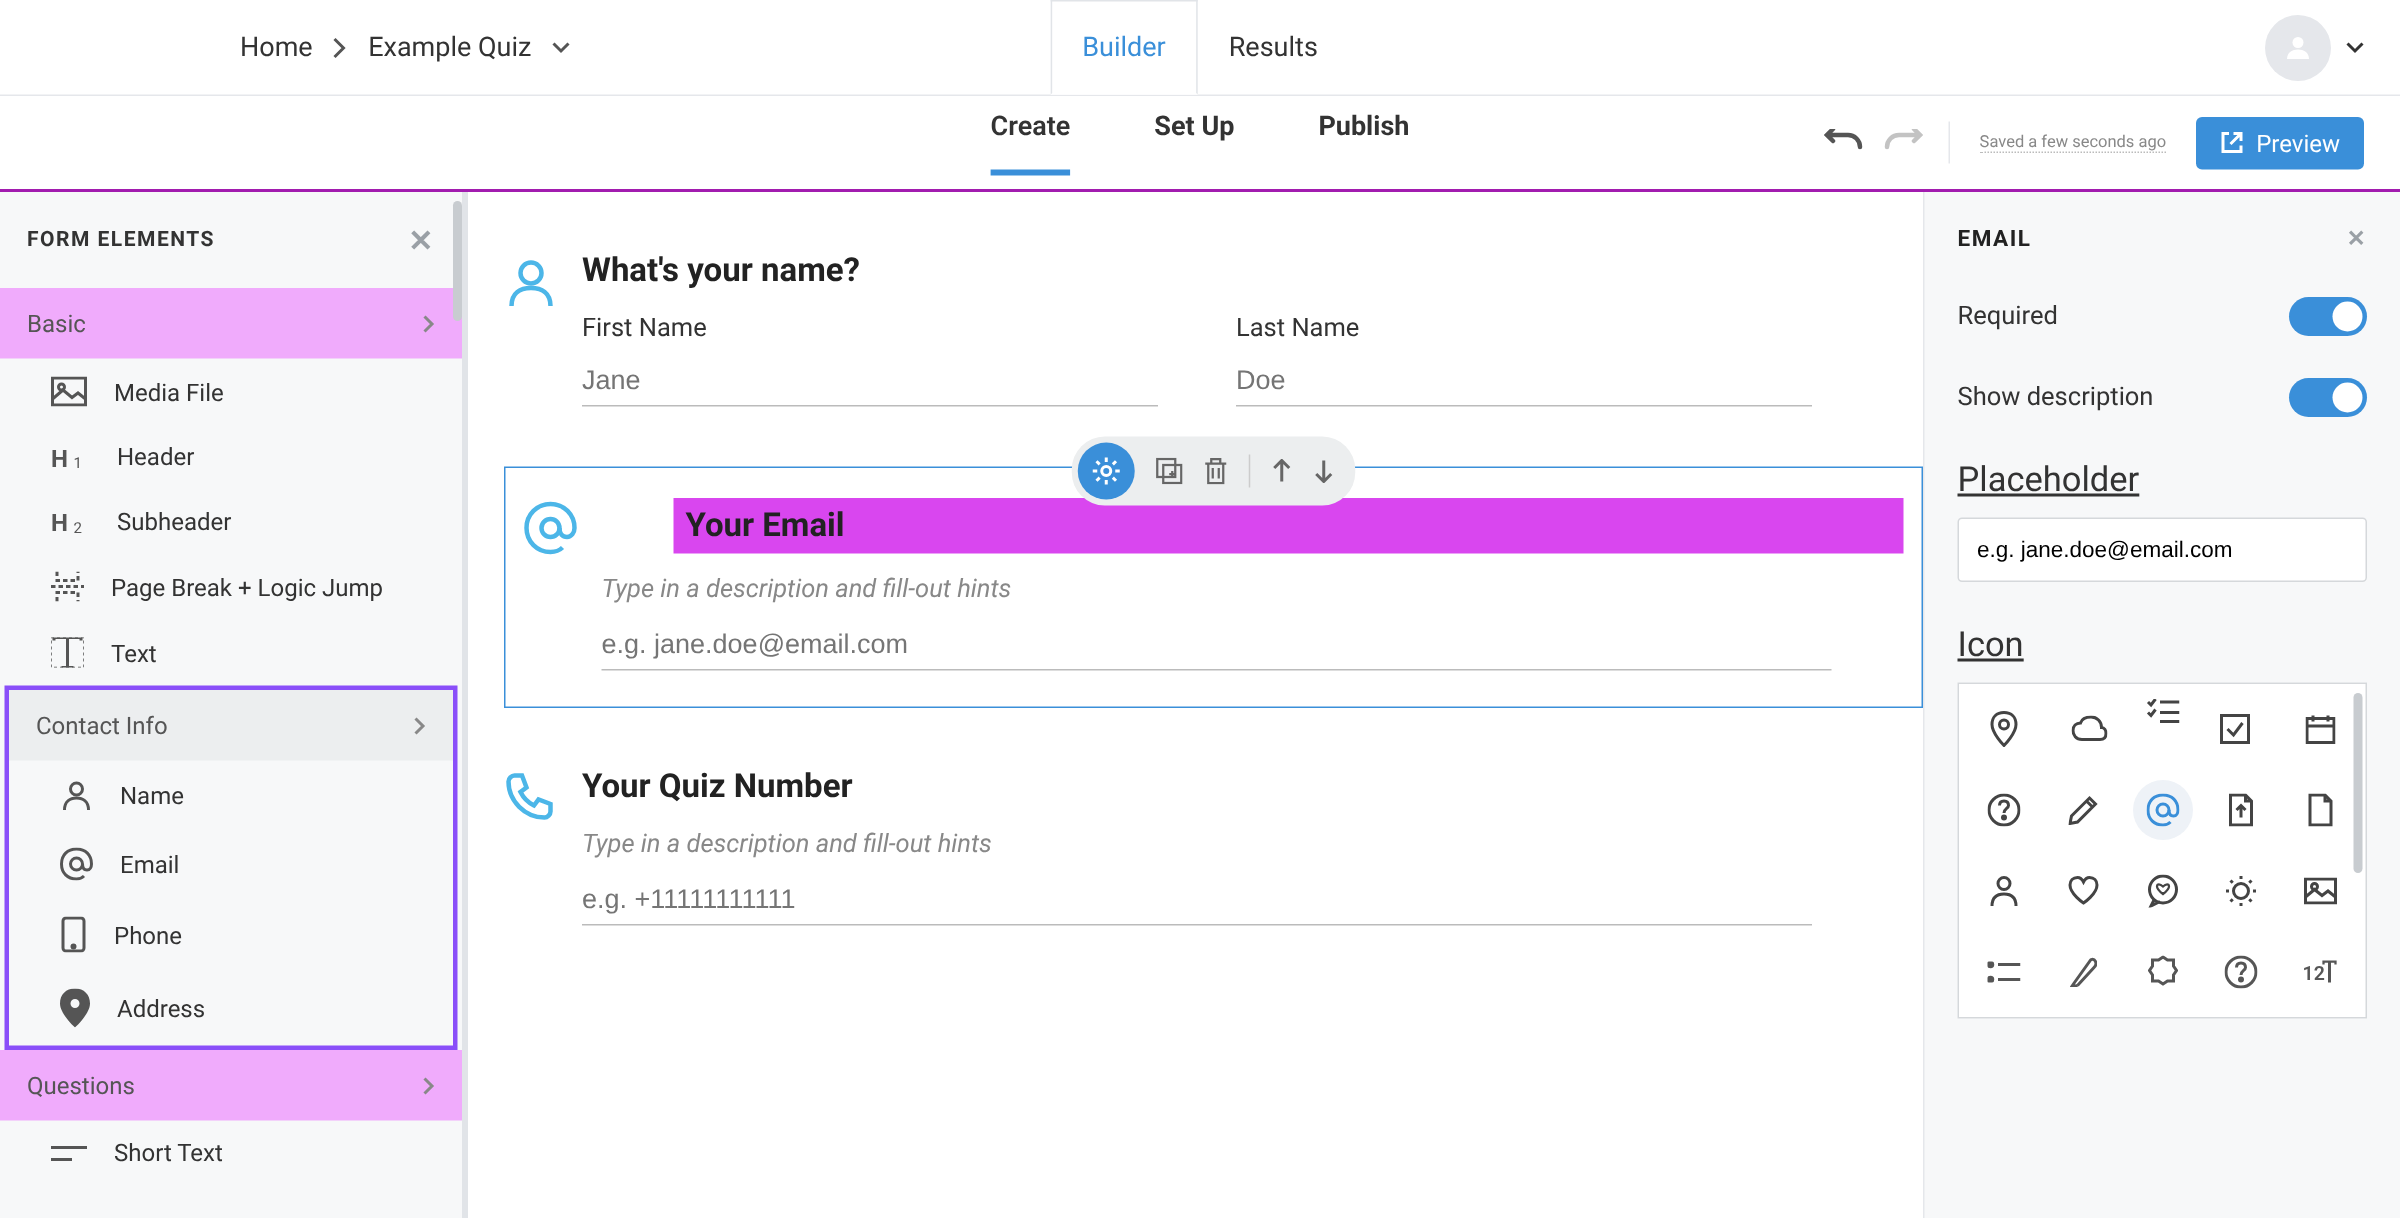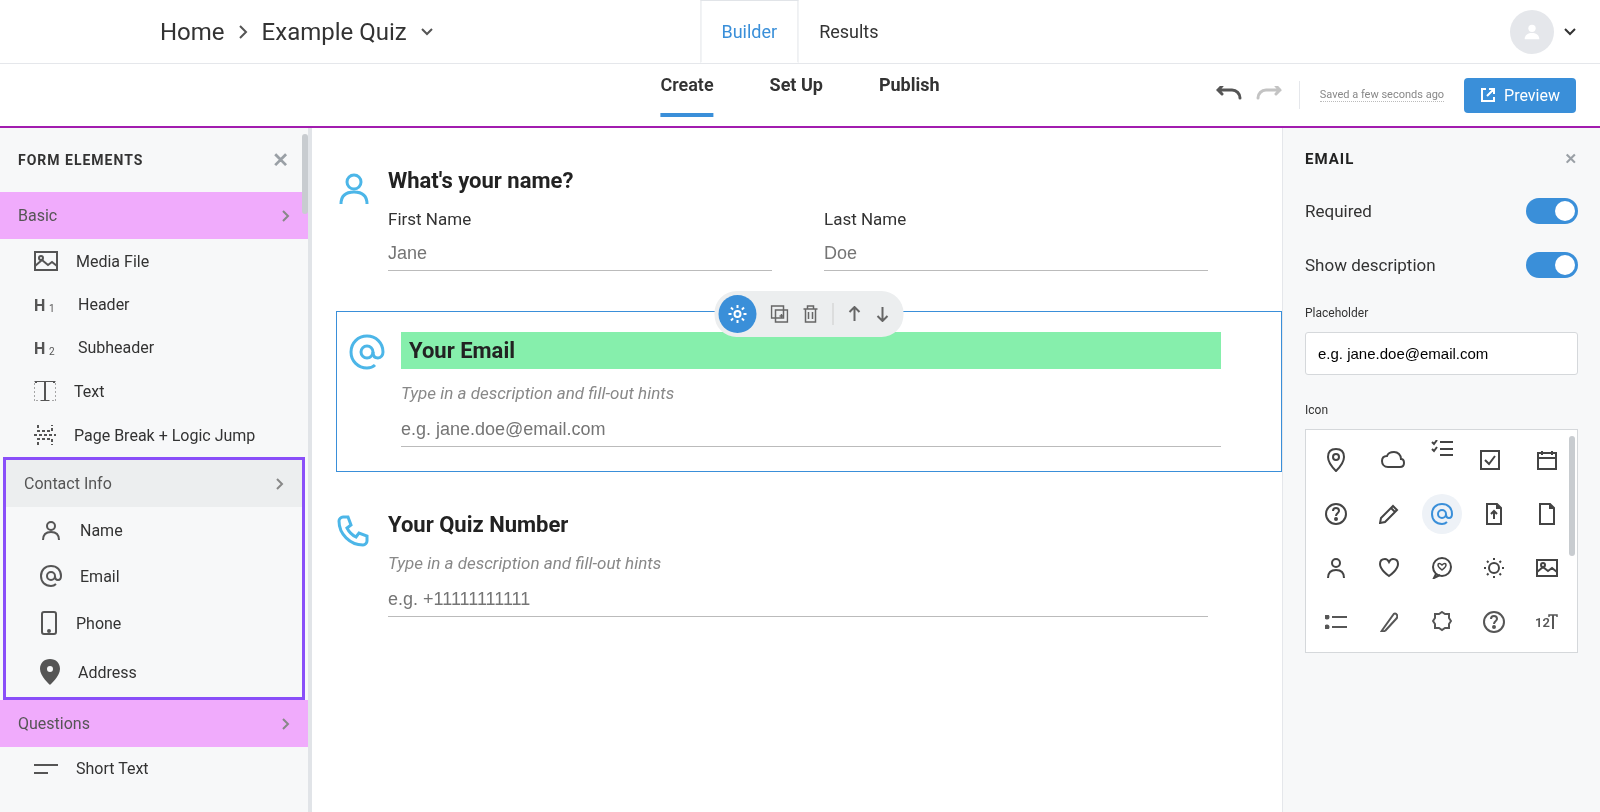--- a/index.html
+++ b/index.html
@@ -1,18 +1,18 @@
 <!DOCTYPE html>
 <html><head>
 <meta charset="utf-8">
 <style>
 * { box-sizing: border-box; margin: 0; padding: 0; }
 body { font-family: -apple-system, BlinkMacSystemFont, "Segoe UI", Roboto, sans-serif; background: #fff; color: #222; font-size: 15px; }
 .top-bar { display:flex; align-items:center; height:64px; border-bottom:1px solid #e5e7eb; padding:0 24px; }
-.breadcrumb { display:flex; align-items:center; gap:14px; font-size:24px; color:#333; margin-left:136px; }
+.breadcrumb { display:flex; align-items:center; gap:14px; font-size:18px; color:#333; margin-left:136px; }
 .breadcrumb .chev { color:#555; }
 .tabs-center { position:absolute; left:50%; transform:translateX(-50%); display:flex; }
 .tab-top { padding:20px 20px; font-size:18px; color:#333; border:1px solid transparent; cursor:pointer; }
 .tab-top.active { color:#3a8fd9; border:1px solid #e1e4e8; border-bottom-color:#fff; background:#fff; }
 .avatar-wrap { margin-left:auto; display:flex; align-items:center; gap:10px; }
 .avatar { width:44px; height:44px; border-radius:50%; background:#e5e7eb; display:flex; align-items:center; justify-content:center; }
 .sub-bar { display:flex; align-items:center; height:64px; border-bottom:2px solid #a21caf; padding:0 24px; }
 .sub-tabs { position:absolute; left:50%; transform:translateX(-50%); display:flex; gap:56px; }
 .sub-tab { font-size:18px; color:#333; padding-bottom:18px; cursor:pointer;font-weight:bold; }
 .sub-tab.active { border-bottom:4px solid #3a8fd9; font-weight:600; }
@@ -34,31 +34,31 @@
 .q-block { margin-bottom:40px; }
 .q-row { display:flex; align-items:flex-start; gap:16px; }
 .q-icon { width:36px; height:36px; flex-shrink:0; margin-top:2px; }
 .q-body { flex:1; max-width:820px; }
 .q-title { font-size:22px; font-weight:700; color:#222; margin-bottom:16px; }
 .name-cols { display:flex; gap:52px; }
 .name-col { flex:1; }
 .field-label { font-size:17px; color:#333; margin-bottom:8px; }
 .underline-input { border:none; border-bottom:1px solid #bbb; padding:6px 0; font-size:18px; color:#888; width:100%; background:transparent; }
 .email-block { border:1px solid #3a8fd9; padding:20px 18px 24px 18px; position:relative; }
-.email-title-bg { background:#86efac; padding:6px 8px; display:inline-block; width:calc(100% - 0px); }
+.email-title-bg { background:#d946ef; padding:6px 8px; display:inline-block; width:calc(100% - 0px);margin-left:48px; }
 .desc-hint { font-style:italic; color:#888; font-size:17px; margin:14px 0 10px 0; }
 .floating-toolbar { position:absolute; top:-21px; left:50%; transform:translateX(-50%); background:#eceeef; border-radius:22px; padding:4px 14px 4px 4px; display:flex; align-items:center; gap:14px; }
 .ft-gear { width:38px; height:38px; background:#3a8fd9; border-radius:50%; display:flex; align-items:center; justify-content:center; }
 .ft-div { width:1px; height:22px; background:#ccc; }
 .right-panel { width:318px; background:#f7f8f9; border-left:1px solid #e5e7eb; padding:22px; overflow-y:auto; }
 .rp-header { display:flex; justify-content:space-between; font-weight:700; letter-spacing:1px; font-size:15px; margin-bottom:30px; }
 .rp-row { display:flex; justify-content:space-between; align-items:center; margin-bottom:28px; font-size:17px; color:#333; }
 .toggle { width:52px; height:26px; background:#3a8fd9; border-radius:13px; position:relative; cursor:pointer; }
 .toggle::after { content:''; position:absolute; right:3px; top:3px; width:20px; height:20px; background:#fff; border-radius:50%; }
-.rp-label { font-size:12px; color:#333; margin-bottom:12px; }
+.rp-label { font-size:23px; color:#333; margin-bottom:12px;text-decoration:underline; }
 .rp-input { width:100%; border:1px solid #d5d8db; background:#fff; padding:12px 12px; font-size:15px; border-radius:3px; }
 .icon-grid { background:#fff; border:1px solid #d5d8db; padding:10px; margin-top:4px; position:relative; }
 .icon-grid-row { display:flex; justify-content:space-between; margin-bottom:14px; }
 .icon-cell { width:40px; height:40px; display:flex; align-items:center; justify-content:center; border-radius:50%; cursor:pointer; color:#444; }
 .icon-cell.selected { background:#eef2f7; color:#3a8fd9; }
 .ig-scroll { position:absolute; right:2px; top:6px; width:6px; height:120px; background:#c8ccd0; border-radius:3px; }
 svg { display:block; }
 </style>
 </head>
 <body>
@@ -157,30 +157,30 @@
     </div>
     <div class="side-item">
       <svg width="26" height="18" viewBox="0 0 26 18">
           <text x="0" y="15" font-size="16" font-weight="700" fill="#555">H</text>
           <text x="15" y="16" font-size="10" fill="#555">2</text>
         </svg>
       <span>Subheader</span>
     </div>
     <div class="side-item">
       <svg width="22" height="20" viewBox="0 0 22 20" fill="none" stroke="#555" stroke-width="2">
+          <path d="M4 0 L4 6 L18 6 L18 0 M4 20 L4 14 L18 14 L18 20 M0 10 L22 10" stroke-dasharray="3 2"></path>
+        </svg>
+      <span>Page Break + Logic Jump</span>
+    </div>
+    <div class="side-item">
+      <svg width="22" height="20" viewBox="0 0 22 20" fill="none" stroke="#555" stroke-width="2">
           <path d="M2 2 L2 0 L20 0 L20 2 M11 0 L11 20 M7 20 L15 20"></path>
           <rect x="0" y="0" width="22" height="20" stroke-dasharray="2 2" stroke-width="1"></rect>
         </svg>
       <span>Text</span>
-    </div>
-    <div class="side-item">
-      <svg width="22" height="20" viewBox="0 0 22 20" fill="none" stroke="#555" stroke-width="2">
-          <path d="M4 0 L4 6 L18 6 L18 0 M4 20 L4 14 L18 14 L18 20 M0 10 L22 10" stroke-dasharray="3 2"></path>
-        </svg>
-      <span>Page Break + Logic Jump</span>
     </div>
 
     <div class="contact-highlight">
       <div class="side-group">
         <span>Contact Info</span>
         <svg width="8" height="12" viewBox="0 0 8 12">
             <path d="M1 1 L6 6 L1 11" stroke="#888" stroke-width="2" fill="none"></path>
           </svg>
       </div>
       <div class="side-item">

